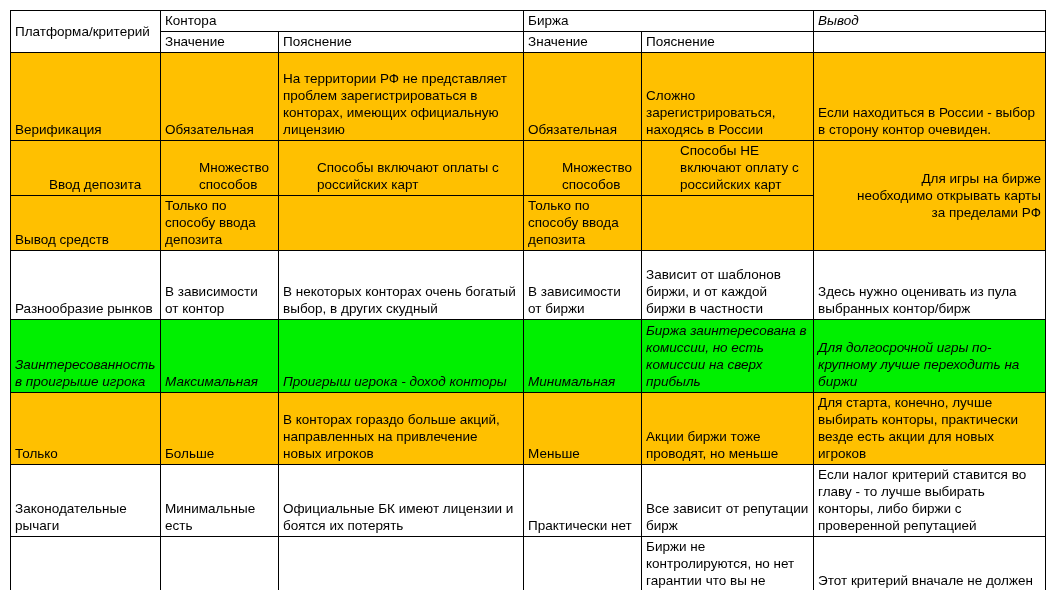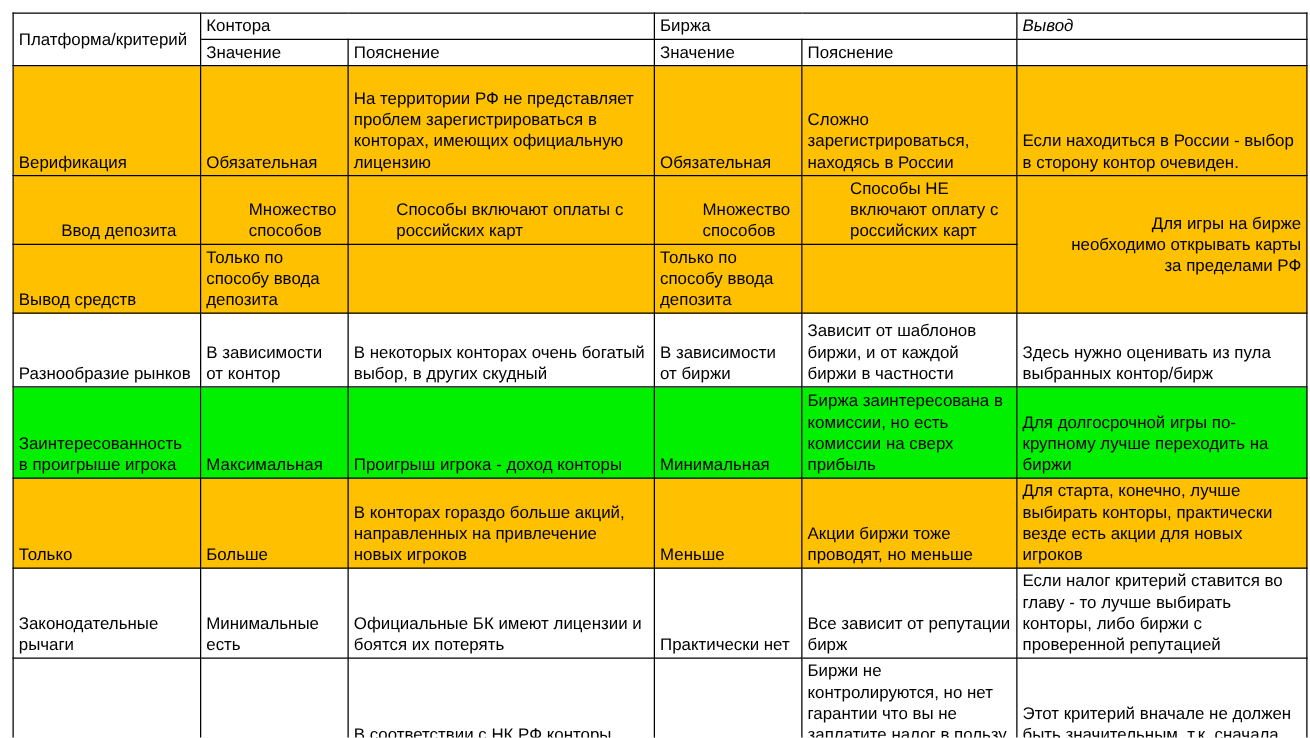--- a/index.html
+++ b/index.html
@@ -21,22 +21,22 @@
     font-weight:normal; word-wrap:break-word;
   }
   thead tr.hrow1 th { height:21px; vertical-align:middle; }
   thead tr.hrow2 th { height:19px; }
   th.group-h { text-align:left; }
   th.crit-h  { vertical-align:bottom; }
   th.vyvod-h { vertical-align:middle;font-style:italic; }
   tbody tr:nth-child(1) td { height:88px; }
   tbody tr:nth-child(2) td { height:38px;padding-left:38px; }
   tbody tr:nth-child(3) td { height:50px; }
-  tbody tr:nth-child(4) td { height:59px; }
-  tbody tr:nth-child(5) td { height:73px; }
+  tbody tr:nth-child(4) td { height:69px; }
+  tbody tr:nth-child(5) td { height:73px;font-style:italic; }
   tbody tr:nth-child(6) td { height:68px; }
   tbody tr:nth-child(7) td { height:71px; }
   tbody tr:nth-child(8) td { height:83px; }
   tr.bg-orange td { background:var(--orange); }
   tr.bg-green  td { background:var(--green); }
   td.merged-conclusion { text-align:right; vertical-align:middle; }
 </style>
 </head>
 <body>
 

